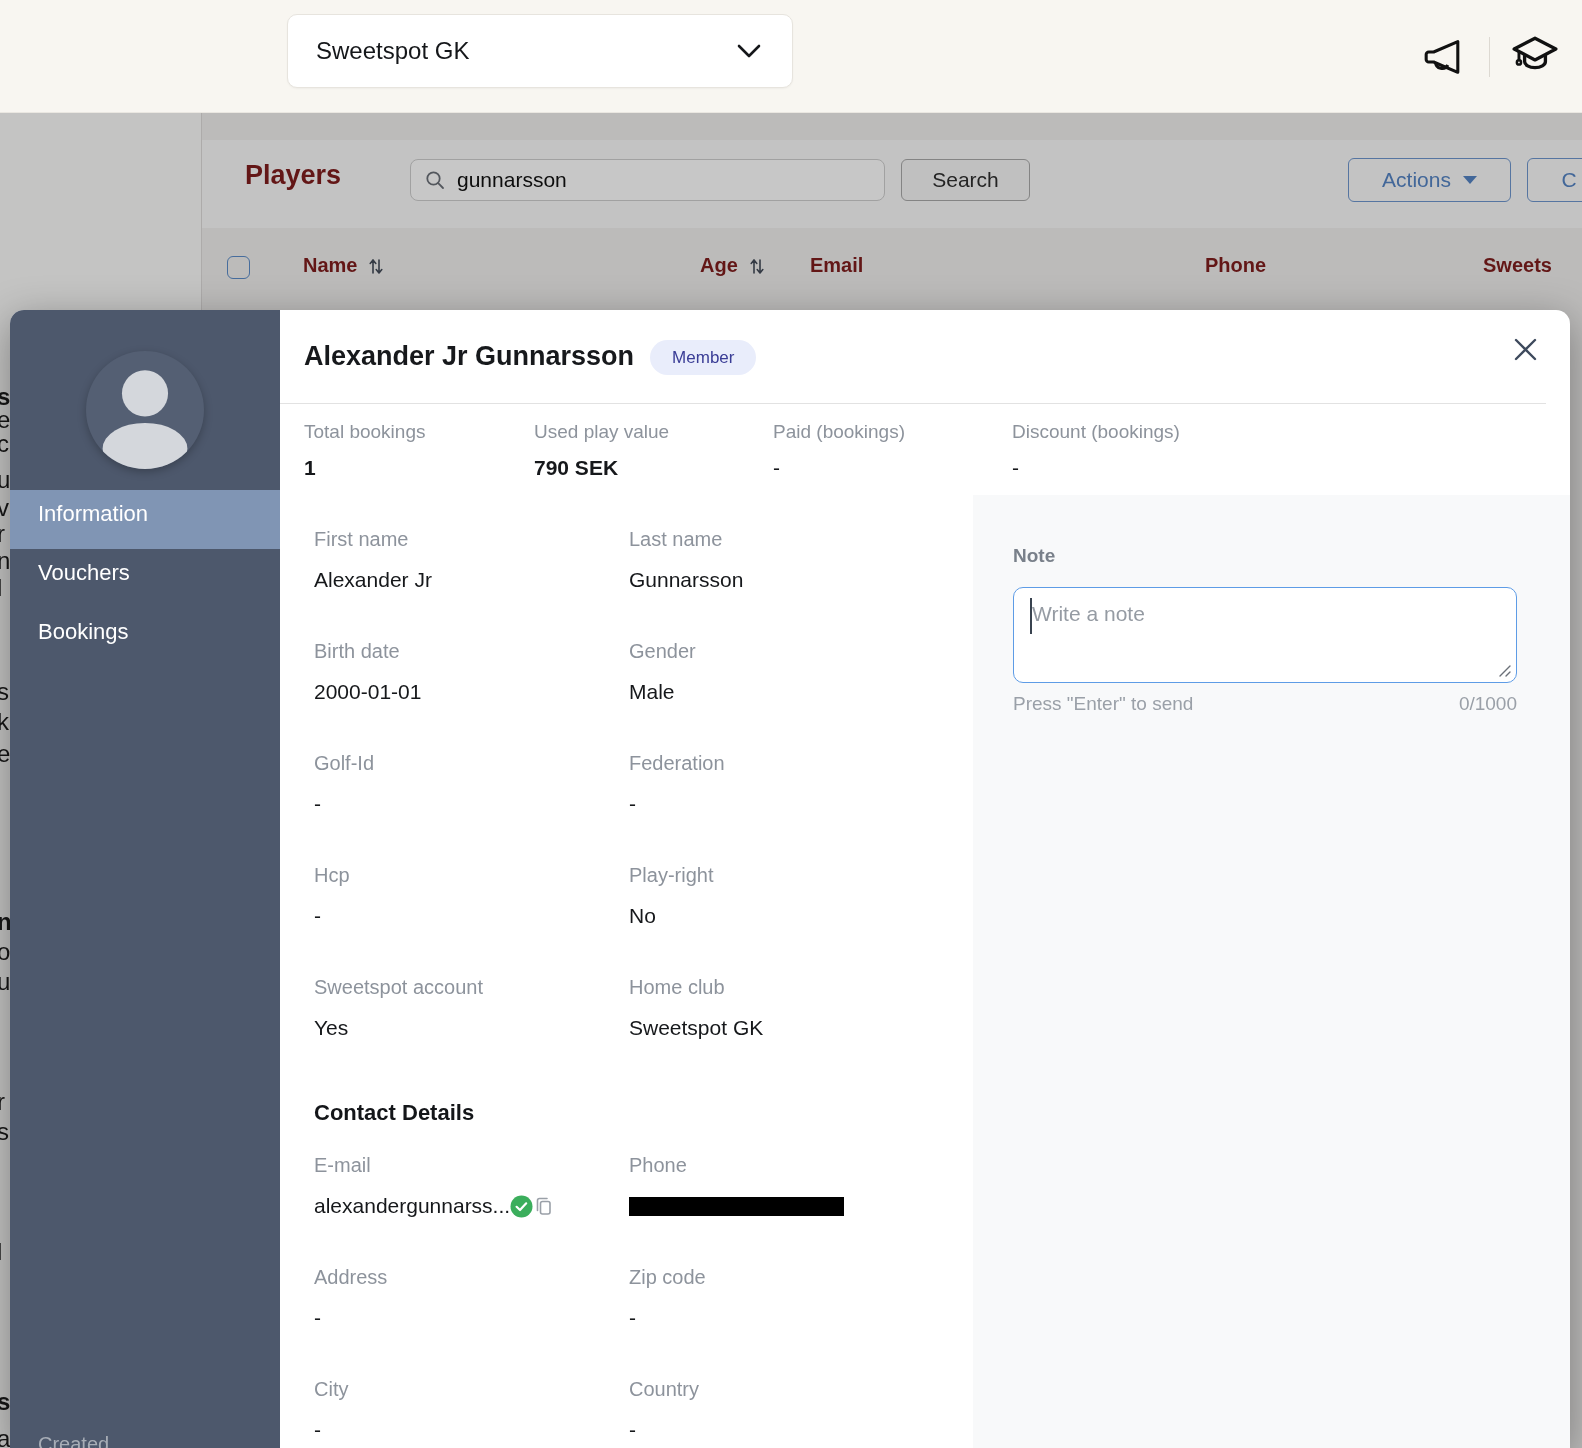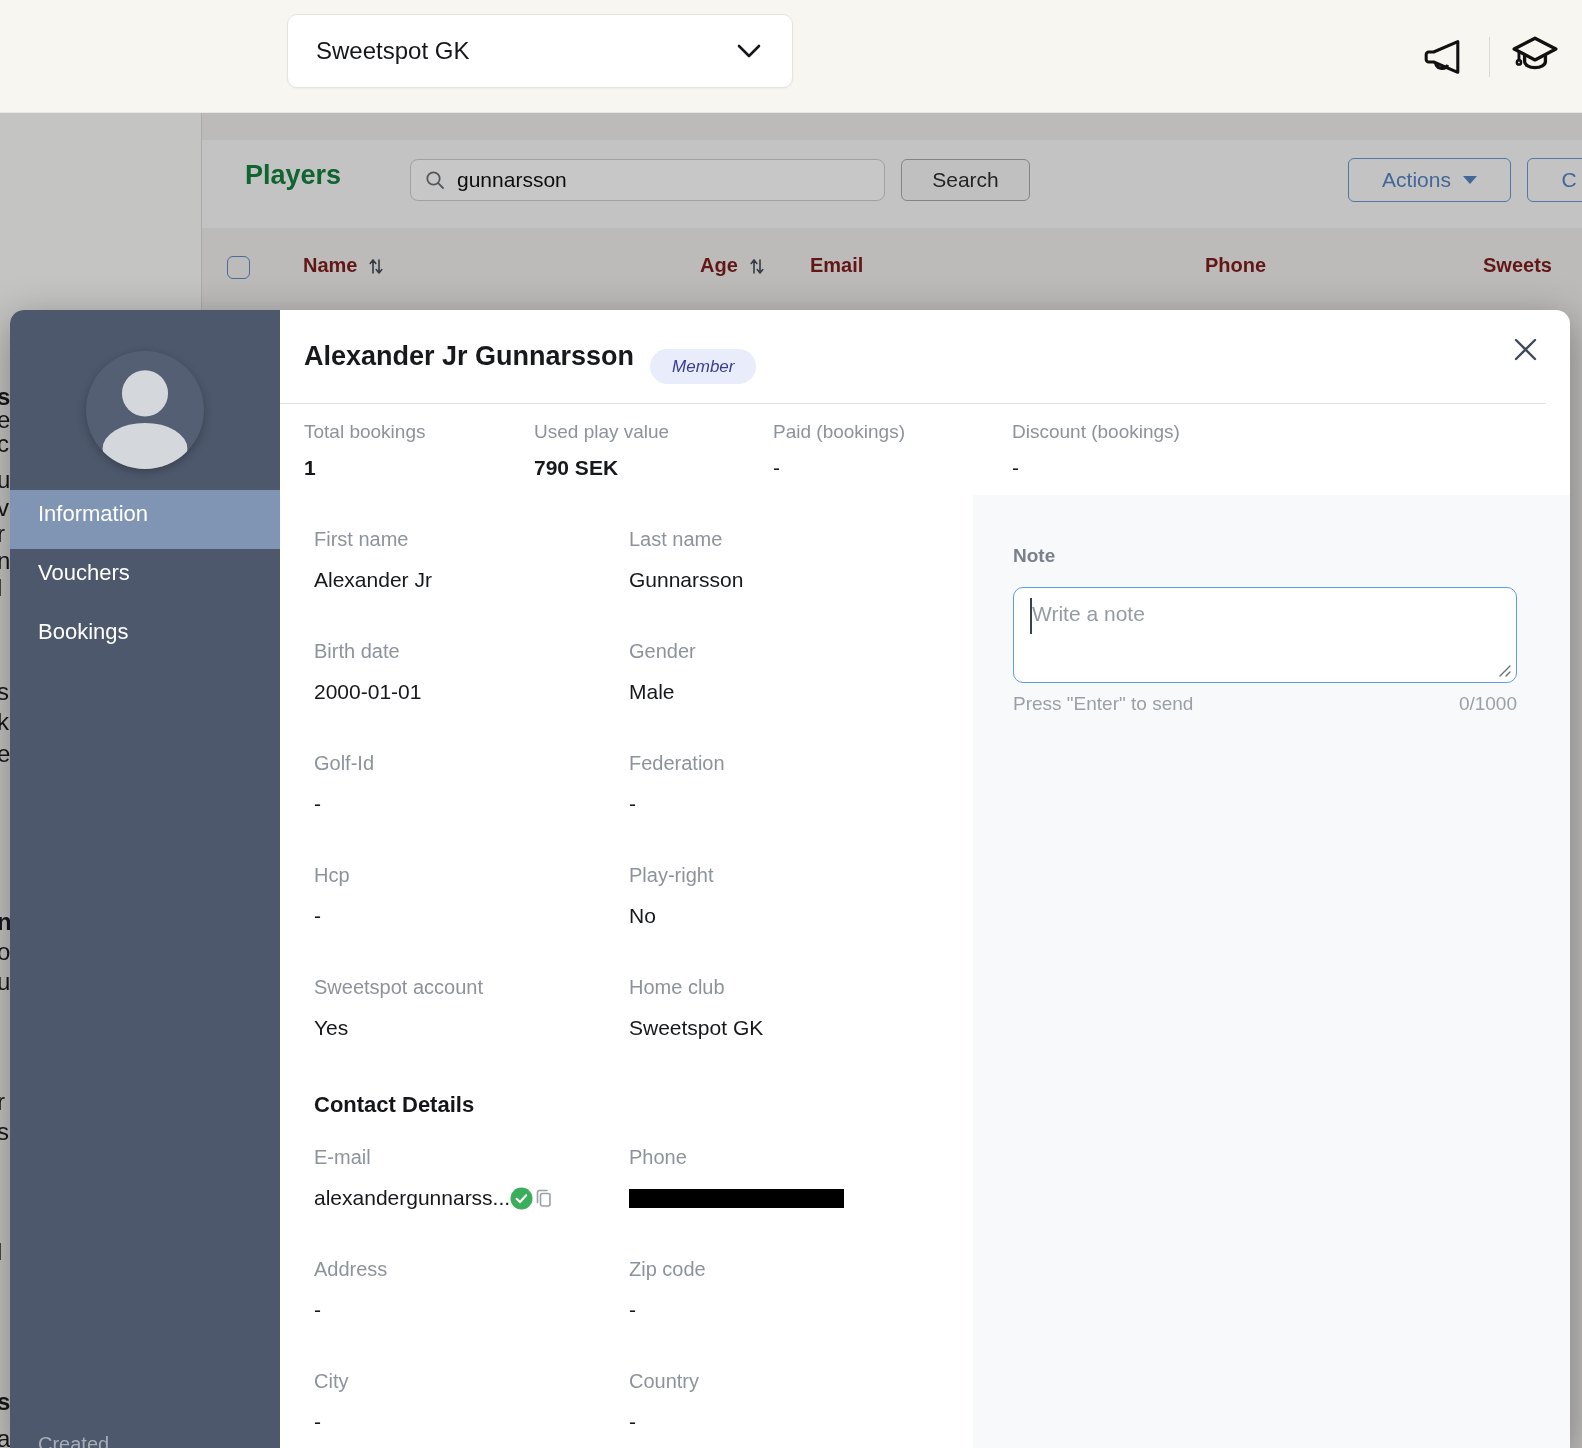--- a/index.html
+++ b/index.html
@@ -21,21 +21,21 @@
   .topbar-icons { position: absolute; right: 20px; top: 0; height: 113px; display: flex; align-items: center; gap: 18px; }
   .icon-btn { width: 54px; height: 54px; display: flex; align-items: center; justify-content: center; cursor: pointer; }
   .topbar-divider { width: 1px; height: 40px; background: #ddd9d2; }
 
   
   .underlay { position: absolute; top: 113px; left: 0; width: 1582px; height: 1335px; background: #f1f0ef; }
   .app-sidebar { position: absolute; left: 0; top: 0; width: 202px; height: 100%;
     background: #fcfbfa; border-right: 1px solid #dedcda; }
   .main-under { position: absolute; left: 202px; top: 0; right: 0; bottom: 0; background: #f1f0ef; }
   .head-strip { position: absolute; left: 0; top: 27px; width: 100%; height: 88px; background: #fafafa; }
-  .players-title { position: absolute; left: 43px; top: 47px; font-size: 27px; font-weight: 700; color: #15803d; }
+  .players-title { position: absolute; left: 43px; top: 47px; font-size: 27px; font-weight: 700; color: #7f1d1d; }
   .search-box { position: absolute; left: 208px; top: 46px; width: 475px; height: 42px;
     background: #fff; border: 1px solid #cfcfcf; border-radius: 8px;
     display: flex; align-items: center; padding: 0 12px; gap: 10px; }
   .search-box input { border: none; outline: none; flex: 1; font-size: 21px; color: #111;
     font-family: "Liberation Sans", sans-serif; background: transparent; }
   .btn-plain { position: absolute; left: 699px; top: 46px; width: 129px; height: 42px;
     background: #f7f7f7; border: 1px solid #a9a9a9; border-radius: 6px;
     font-size: 21px; color: #2f2f2f; font-family: "Liberation Sans", sans-serif; cursor: pointer; }
   .btn-outline { position: absolute; top: 45px; height: 44px; background: transparent;
     border: 1px solid #6f97cf; border-radius: 6px; color: #5584c4; font-size: 21px;
@@ -68,38 +68,38 @@
   .m-nav { margin-top: 21px; }
   .m-nav-item { height: 59px; line-height: 47px; padding-left: 28px; font-size: 22px;
     color: #ffffff; cursor: pointer; }
   .m-nav-item.active { background: #8095b4; }
   .m-side-footer { position: absolute; left: 28px; bottom: -8px; font-size: 20px; color: #a7adb6; }
 
   
   .m-main { position: relative; flex: 1; display: flex; flex-direction: column; }
   .m-head { padding: 27px 24px 0 24px; height: 93px; display: flex; align-items: flex-start; }
   .m-title { font-size: 27px; font-weight: 700; color: #17191c; line-height: 38px; }
-  .badge { margin-left: 16px; margin-top: 12px; padding: 7px 22px; border-radius: 999px;
-    background: #e9edfb; color: #3a3d96; font-size: 17px; line-height: 21px; font-style: italic; }
+  .badge { margin-left: 16px; margin-top: 3px; padding: 7px 22px; border-radius: 999px;
+    background: #e9edfb; color: #3a3d96; font-size: 17px; line-height: 21px; }
   .m-close { position: absolute; top: 22px; right: 28px; width: 34px; height: 34px;
     background: none; border: none; cursor: pointer; display: flex; align-items: center; justify-content: center; }
   .m-divider { border: none; border-top: 1px solid #e2e2e2; margin: 0 24px 0 0; }
   .m-stats { display: flex; padding: 16px 0 14px 24px; gap: 42px; }
   .stat { display: flex; flex-direction: column; }
   .stat:nth-child(1) { width: 188px; } .stat:nth-child(2) { width: 197px; } .stat:nth-child(3) { width: 197px; }
   .stat .s-label { font-size: 19px; color: #8d939c; line-height: 23px; }
   .stat .s-value { margin-top: 12px; font-size: 21px; font-weight: 600; color: #16181b; line-height: 26px; }
 
   .m-body { flex: 1; display: flex; min-height: 0; }
   .form-pane { width: 693px; flex: 0 0 693px; padding: 32px 0 0 34px; }
   .f-grid { display: grid; grid-template-columns: 315px 1fr; }
   .field { margin-bottom: 46px; }
   .f-label { font-size: 20px; color: #8d939c; line-height: 24px; }
   .f-value { margin-top: 16px; font-size: 21px; color: #16181b; line-height: 26px; }
-  .contact-heading { font-size: 22px; font-weight: 700; color: #141619; line-height: 28px; margin: 4px 0 26px; }
+  .contact-heading { font-size: 22px; font-weight: 700; color: #141619; line-height: 28px; margin: 12px 0 26px; }
   .email-row { display: flex; align-items: center; }
   .redact-bar { width: 215px; height: 19px; background: #000; margin-top: 20px; }
 
   .note-pane { flex: 1; background: #f8f9fa; padding: 50px 53px 0 40px; }
   .note-label { font-size: 19px; font-weight: 600; color: #79808a; }
   .note-box { position: relative; margin-top: 20px; width: 504px; height: 96px; }
   .note-box textarea { width: 100%; height: 100%; resize: none; outline: none;
     background: #fff; border: 1.5px solid #5e9ce6; border-radius: 10px;
     padding: 14px 18px; font-size: 21px; font-family: "Liberation Sans", sans-serif; color: #16181b; }
   .note-box textarea::placeholder { color: #959ba3; }

